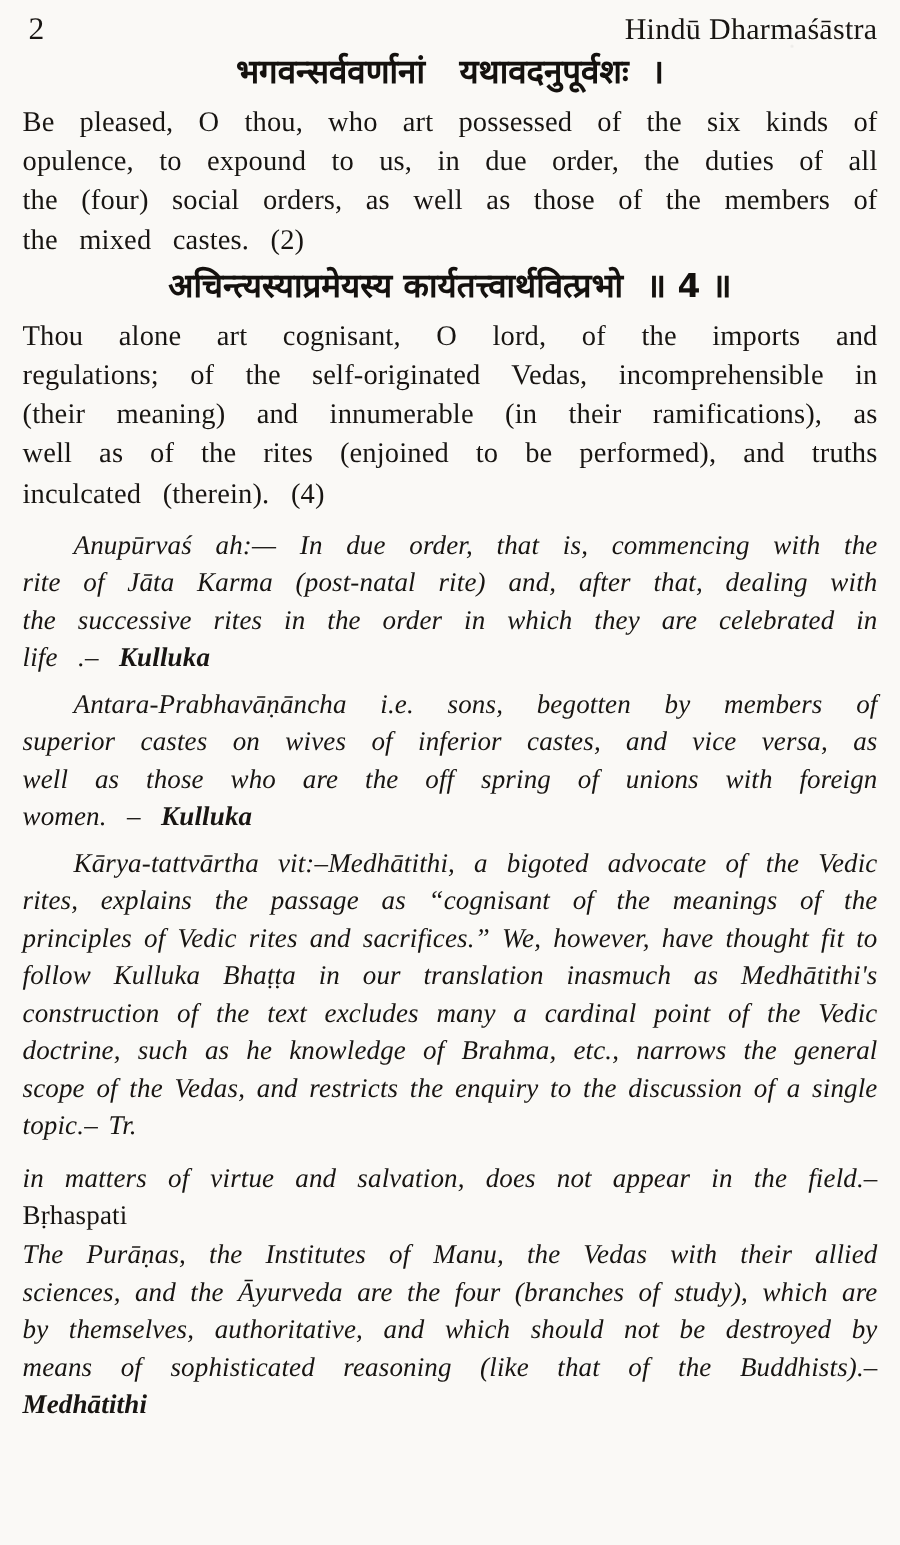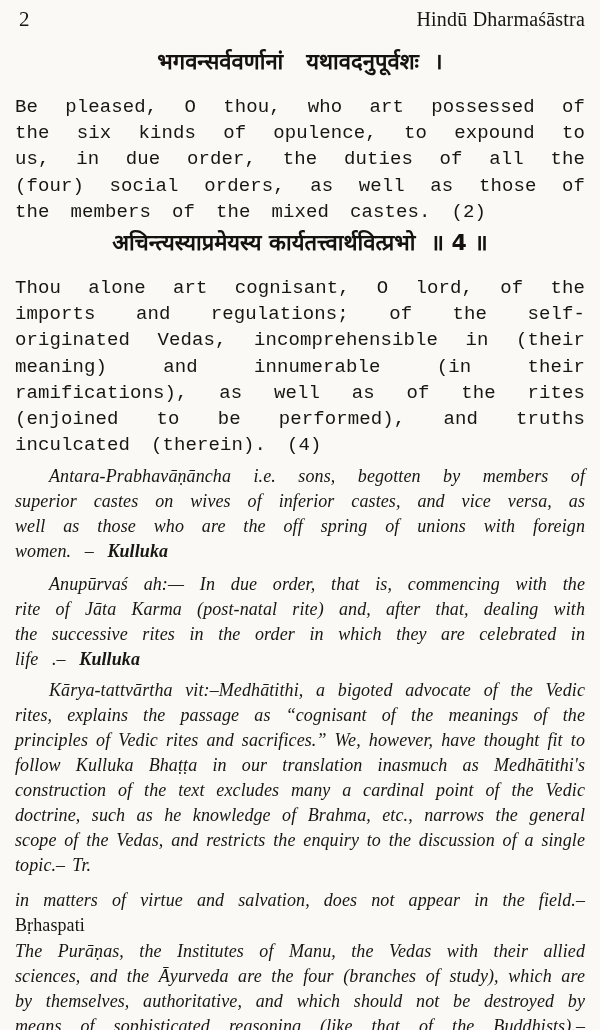--- a/index.html
+++ b/index.html
@@ -30,32 +30,31 @@
   .page-number{font-size:21px;padding-left:4px;}
   .running-title{font-size:20px;letter-spacing:0.2px;margin-left:48px;}
   .verse{
     text-align:center;
     font-family:"DejaVu Sans","Liberation Sans",sans-serif;
     font-weight:700;
     font-size:22px;
     line-height:32px;
     color:#14110e;
   }
-  .verse-1{margin-top:14px;}
+  .verse-1{}
   .verse-2{margin-top:2px;}
   .verse-line{white-space:pre-wrap;}
   p{margin:0;}
   .trans{
-    margin-top:16px;
+    margin-top:4px;
     font-size:19px;
     line-height:26.2px;
     text-align:justify;
     word-spacing:0.5em;
     letter-spacing:0.1px;
-    font-family:Liberation Mono, monospace;
   }
   .comm{
     font-style:italic;
     font-size:18px;
     line-height:25px;
     text-align:justify;
     letter-spacing:0.1px;
   }
   .indent{text-indent:34px;}
   .comm-1{margin-top:8px;word-spacing:0.5em;}
@@ -81,23 +80,23 @@
   </div>
 
   <p class="trans">Be pleased, O thou, who art possessed of the six kinds of opulence, to expound to us, in due order,  the duties of all the (four) social orders, as well as those of the members of the mixed castes.  (2)</p>
 
   <div class="verse verse-2">
     <div class="verse-line">अचिन्त्यस्याप्रमेयस्य कार्यतत्त्वार्थवित्प्रभो  ॥ 4 ॥</div>
   </div>
 
   <p class="trans">Thou alone art cognisant, O lord, of the imports and regulations; of the self-originated Vedas, incomprehensible in (their meaning) and innumerable (in their ramifications), as well as of the rites (enjoined to be performed), and truths inculcated (therein).   (4)</p>
 
+  <p class="comm comm-1 indent"><span>Anupūrvaś ah:— In due order, that is, commencing with the rite of Jāta Karma (post-natal rite) and, after that, dealing with the successive rites  in the order in which they are celebrated in life .– </span><span class="author-bold-italic">Kulluka</span></p>
+
   <p class="comm comm-2 indent"><span>Antara-Prabhavāṇāncha i.e. sons, begotten by members of superior castes on wives of  inferior castes, and vice versa, as well as those who are the off  spring of  unions with foreign women. – </span><span class="author-bold-italic">Kulluka</span></p>
-
-  <p class="comm comm-1 indent"><span>Anupūrvaś ah:— In due order, that is, commencing with the rite of Jāta Karma (post-natal rite) and, after that, dealing with the successive rites  in the order in which they are celebrated in life .– </span><span class="author-bold-italic">Kulluka</span></p>
 
   <p class="comm comm-3 indent"><span>Kārya-tattvārtha vit:–Medhātithi, a bigoted advocate of the Vedic rites, explains the passage as “cognisant of the meanings of the principles of Vedic rites and sacrifices.” We, however, have thought  fit to  follow Kulluka Bhaṭṭa in our translation inasmuch as Medhātithi's construction of the text excludes many a cardinal point of the Vedic doctrine, such as he knowledge of Brahma, etc., narrows the general  scope of the Vedas, and restricts the enquiry to the discussion of a single topic.– Tr.</span><span class="author-bold-italic"></span></p>
 
   <p class="comm comm-4"><span>in matters of virtue and salvation, does not appear  in the field.–</span><span class="author-bold-upright">Bṛhaspati</span></p>
 
-  <p class="comm comm-5"><span>The Purāṇas, the Institutes of Manu, the Vedas with their allied sciences, and the Āyurveda are the four (branches of study), which are by themselves, authoritative, and which should not be destroyed by means of sophisticated reasoning (like that of the Buddhists).– </span><span class="author-bold-italic">Dharmaśāstra</span></p>
+  <p class="comm comm-5"><span>The Purāṇas, the Institutes of Manu, the Vedas with their allied sciences, and the Āyurveda are the four (branches of study), which are by themselves, authoritative, and which should not be destroyed by means of sophisticated reasoning (like that of the Buddhists).– </span><span class="author-bold-italic">Medhātithi</span></p>
 
 </div>
 
 </body></html>

